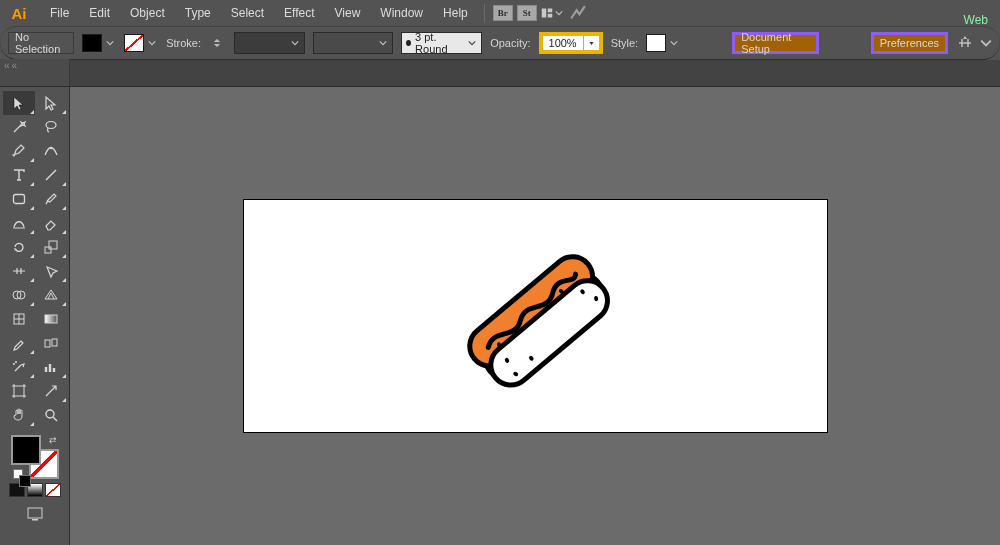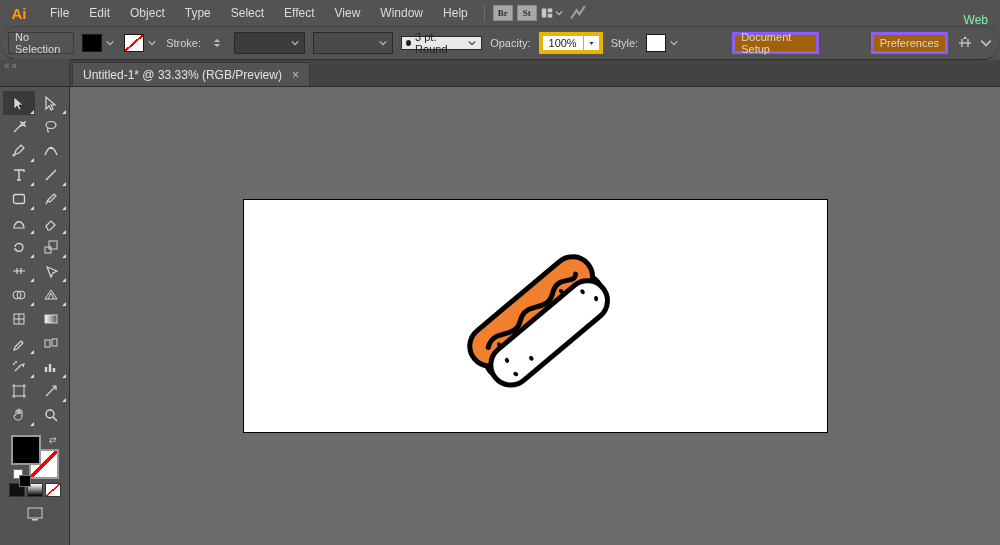--- a/index.html
+++ b/index.html
@@ -84,21 +84,21 @@
     width:12px;height:18px;display:inline-flex;align-items:center;justify-content:center;
     color:#c0c0c0; margin-left:2px;
   }
   .chev svg{width:8px;height:8px;}
   .cb-label{font-size:11px;color:#d4d4d4;}
   .stroke-spin {
     width:20px;height:18px;display:flex;flex-direction:column;justify-content:center;align-items:center;
   }
   .stroke-spin svg{width:8px;height:5px;fill:#bbb;}
   .dropdown {
-    height:14px;background:#e8e8e8;color:#222;border:1px solid #2a2a2a;
+    height:22px;background:#e8e8e8;color:#222;border:1px solid #2a2a2a;
     display:flex;align-items:center;padding:0 4px;font-size:11px;gap:4px;
   }
   .dropdown .chev svg{fill:#444;}
   .dd-dark{
     height:22px;background:#3c3c3c;border:1px solid #2a2a2a;width:84px;
     display:flex;align-items:center;justify-content:flex-end;padding:0 3px;
   }
   .opacity-box{height:22px;border:4px solid #eab308;background:#fff;color:#222;
     display:flex;align-items:center;}
   .opacity-box .val{padding:0 6px;font-size:11px;}
@@ -322,24 +322,20 @@
     <span class="chev">
         <svg viewBox="0 0 10 10">
           <path d="M1 3l4 4 4-4" fill="none" stroke="#c0c0c0" stroke-width="1.5"></path>
         </svg>
       </span>
   </div>
 </div>
 
 <div class="tabstrip">
   <div class="gutter"></div>
-  <div class="doc-tab">
-    <span>Untitled-1* @ 33.33% (RGB/Preview)</span>
-    <span class="x">×</span>
-  </div>
 </div>
 
 <div class="toolpanel">
   <div class="tool-grid">
     <div class="tool selected">
         <svg viewBox="0 0 16 16">
           <path d="M3 2l0 12 3-3 2 4 2-1-2-4h4z" fill="#d8d8d8" stroke="#000" stroke-width=".5"></path>
         </svg>
         <span class="corner-tick"></span>
       </div>

